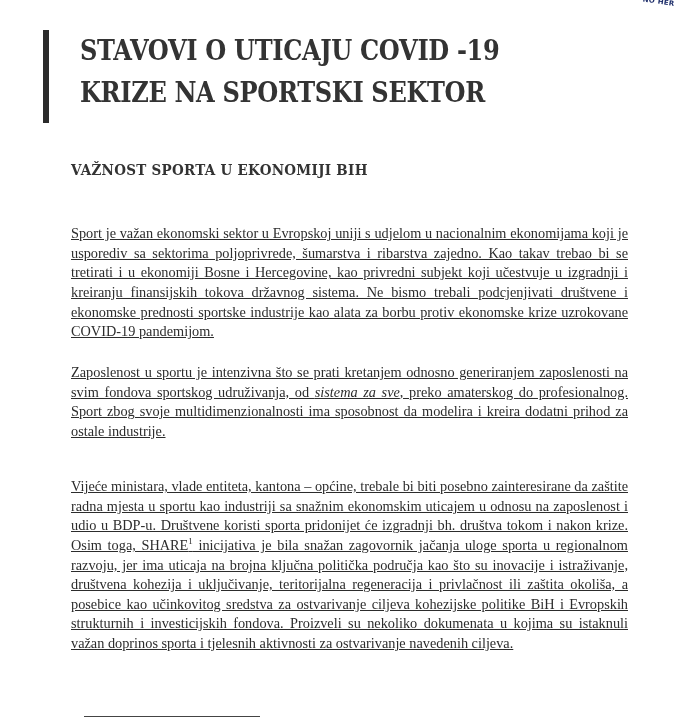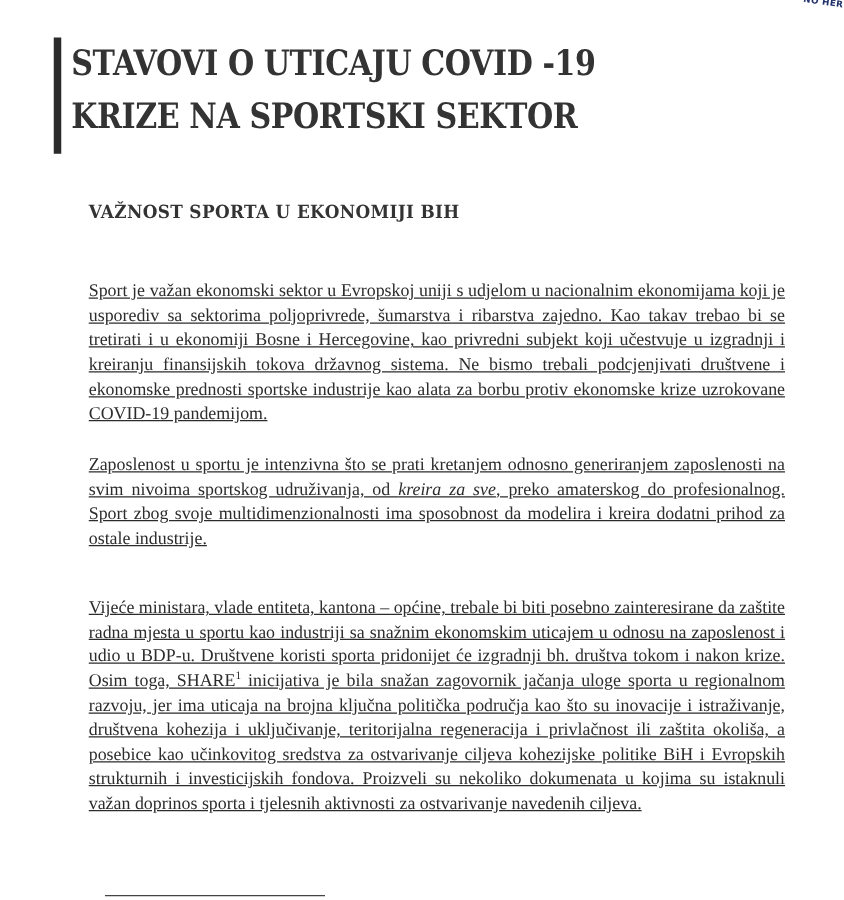--- a/index.html
+++ b/index.html
@@ -2,21 +2,21 @@
 <html><head>
 <meta charset="utf-8">
 <style>
   html, body { margin: 0; padding: 0; background: #ffffff; }
   body { width: 675px; height: 720px; position: relative; overflow: hidden;
          font-family: "Liberation Serif", "DejaVu Serif", serif; color: #2a2a2a; }
   .corner-logo { position: absolute; right: 0; top: 0; font-family: "DejaVu Sans", sans-serif;
                  font-size: 7px; font-weight: bold; color: #1f2f6b; letter-spacing: 0.3px; transform: rotate(8deg);
                  transform-origin: right top; }
   .title-block { position: absolute; left: 43px; top: 30px; height: 93px; border-left: 6px solid #2b2b2b;
-                 padding-left: 8px; }
+                 padding-left: 31px; }
   .title-line { font-family: "DejaVu Serif", serif; font-weight: bold; font-size: 28px; line-height: 42px;
                 color: #333333; letter-spacing: -0.4px; white-space: nowrap; transform: scaleX(0.86); transform-origin: left center; }
   .section-heading { position: absolute; left: 71px; top: 161px; font-family: "DejaVu Serif", serif; font-weight: bold;
                      font-size: 14.5px; color: #333; letter-spacing: 0.3px; white-space: nowrap;
                      transform: scaleX(0.93); transform-origin: left center; }
   .para { position: absolute; left: 71px; width: 557px; font-size: 14.3px; line-height: 19.6px; text-align: justify;
           color: #2c2c2c; text-decoration: underline; }
   .para em { font-style: italic; }
   .para sup { font-size: 9px; vertical-align: super; line-height: 0; }
   #p1 { top: 210px; }
@@ -31,17 +31,17 @@
 
 <div class="title-block">
   <div class="title-line">STAVOVI O UTICAJU COVID -19</div>
   <div class="title-line">KRIZE NA SPORTSKI SEKTOR</div>
 </div>
 
 <div class="section-heading">VAŽNOST SPORTA U EKONOMIJI BIH</div>
 
 <p class="para" id="p1">Sport je važan ekonomski sektor u Evropskoj uniji s udjelom u nacionalnim ekonomijama koji je usporediv sa sektorima poljoprivrede, šumarstva i ribarstva zajedno. Kao takav trebao bi se tretirati i u ekonomiji Bosne i Hercegovine, kao privredni subjekt koji učestvuje u izgradnji i kreiranju finansijskih tokova državnog sistema. Ne bismo trebali podcjenjivati društvene i ekonomske prednosti sportske industrije kao alata za borbu protiv ekonomske krize uzrokovane COVID-19 pandemijom.</p>
 
-<p class="para" id="p2"><span>Zaposlenost u sportu je intenzivna što se prati kretanjem odnosno generiranjem zaposlenosti na svim nivoima sportskog udruživanja, od </span><em>kreira za sve</em><span>, preko amaterskog do profesionalnog. Sport zbog svoje multidimenzionalnosti ima sposobnost da modelira i kreira dodatni prihod za ostale industrije.</span></p>
+<p class="para" id="p2"><span>Zaposlenost u sportu je intenzivna što se prati kretanjem odnosno generiranjem zaposlenosti na svim fondova sportskog udruživanja, od </span><em>sistema za sve</em><span>, preko amaterskog do profesionalnog. Sport zbog svoje multidimenzionalnosti ima sposobnost da modelira i kreira dodatni prihod za ostale industrije.</span></p>
 
 <p class="para" id="p3"><span>Vijeće ministara, vlade entiteta, kantona – općine, trebale bi biti posebno zainteresirane da zaštite radna mjesta u sportu kao industriji sa snažnim ekonomskim uticajem u odnosu na zaposlenost i udio u BDP-u. Društvene koristi sporta pridonijet će izgradnji bh. društva tokom i nakon krize. Osim toga, SHARE</span><sup>1</sup><span> inicijativa je bila snažan zagovornik jačanja uloge sporta u regionalnom razvoju, jer ima uticaja na brojna ključna politička područja kao što su inovacije i istraživanje, društvena kohezija i uključivanje, teritorijalna regeneracija i privlačnost ili zaštita okoliša, a posebice kao učinkovitog sredstva za ostvarivanje ciljeva kohezijske politike BiH i Evropskih strukturnih i investicijskih fondova. Proizveli su nekoliko dokumenata u kojima su istaknuli važan doprinos sporta i tjelesnih aktivnosti za ostvarivanje navedenih ciljeva.</span></p>
 
 <div class="footnote-rule"></div>
 
 </body></html>

